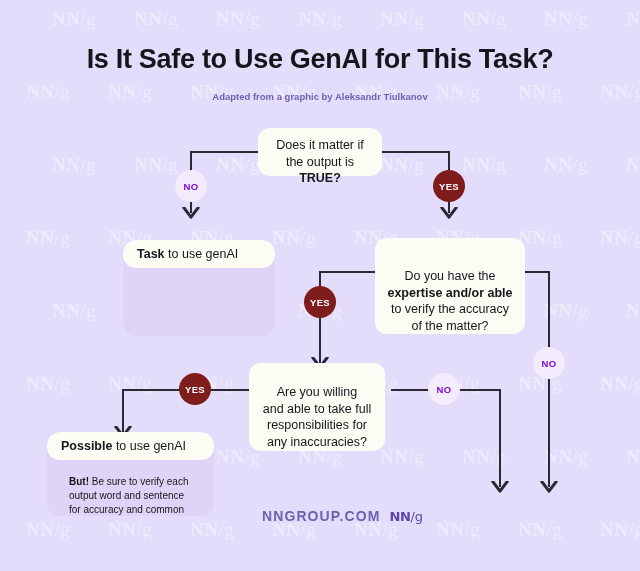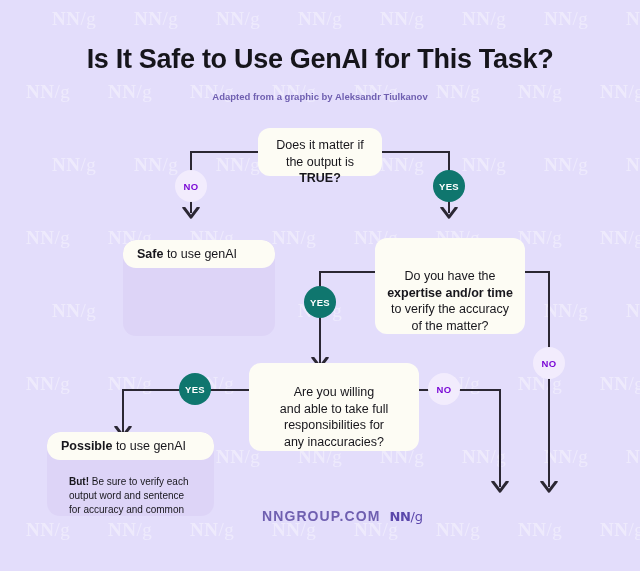--- a/index.html
+++ b/index.html
@@ -92,21 +92,21 @@
   .pill b{font-weight:700;}
 
   
   .badge{
     position:absolute;
     border-radius:50%;
     display:flex;align-items:center;justify-content:center;
     font-size:9.5px;font-weight:700;letter-spacing:.4px;
     z-index:4;
   }
-  .badge.yes{background:#0f766e;color:#ffffff;}
+  .badge.yes{background:#7f1d1d;color:#ffffff;}
   .badge.no{background:#f2ecfd;color:#7a09d6;}
 
   
   #title{
     position:absolute;left:0;right:0;top:44px;
     text-align:center;
     font-size:27px;font-weight:700;color:#16151b;
     letter-spacing:-.3px;
     z-index:3;
   }
@@ -238,37 +238,37 @@
       <span>Does it matter if</span><br>
       <span>the output is </span><b>TRUE?</b>
     </div>
   </div>
 
   <div class="badge no" style="left:175px;top:170px;width:32px;height:32px;">NO</div>
   <div class="badge yes" style="left:433px;top:170px;width:32px;height:32px;">YES</div>
 
   <div class="card" style="left:123px;top:240px;width:152px;height:96px;">
     <div class="card-head">
-      <b>Safe</b><span> to use genAI</span>
+      <b>Task</b><span> to use genAI</span>
     </div>
   </div>
 
   <div class="node q" style="left:375px;top:238px;width:150px;height:96px;align-items:flex-end;">
     <div class="inner">
       <span>Do you have the</span><br>
-      <b>expertise and/or time</b><br>
+      <b>expertise and/or able</b><br>
       <span>to verify the accuracy</span><br>
       <span>of the matter?</span>
     </div>
   </div>
 
   <div class="badge yes" style="left:304px;top:286px;width:32px;height:32px;">YES</div>
   <div class="badge no" style="left:533px;top:347px;width:32px;height:32px;">NO</div>
 
-  <div class="node q" style="left:249px;top:363px;width:170px;height:88px;">
+  <div class="node q" style="left:249px;top:363px;width:136px;height:88px;">
     <div class="inner">
       <span>Are you willing</span><br>
       <span>and able to take full</span><br>
       <span>responsibilities for</span><br>
       <span>any inaccuracies?</span>
     </div>
   </div>
 
   <div class="badge yes" style="left:179px;top:373px;width:32px;height:32px;">YES</div>
   <div class="badge no" style="left:428px;top:373px;width:32px;height:32px;">NO</div>

